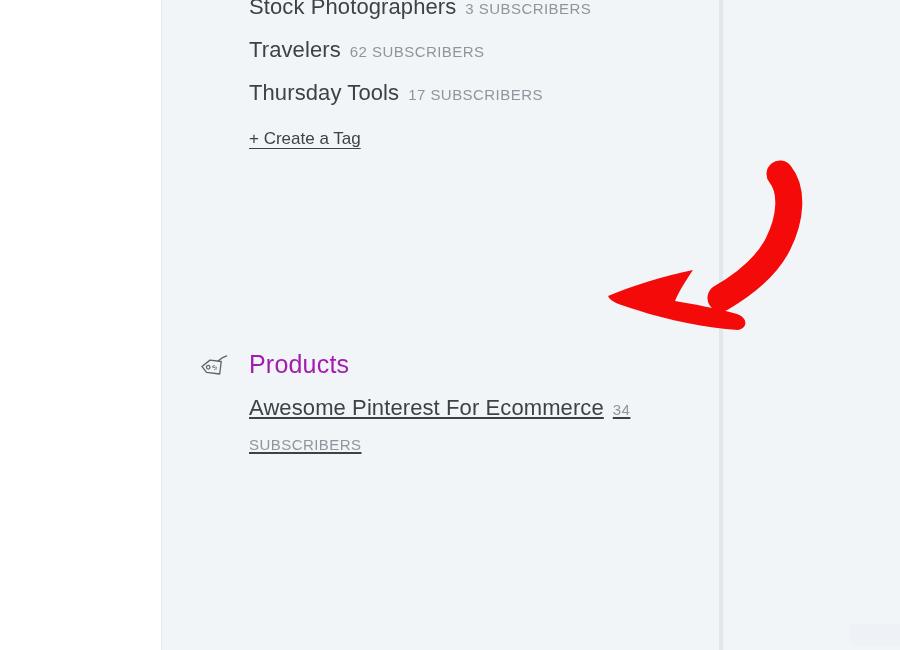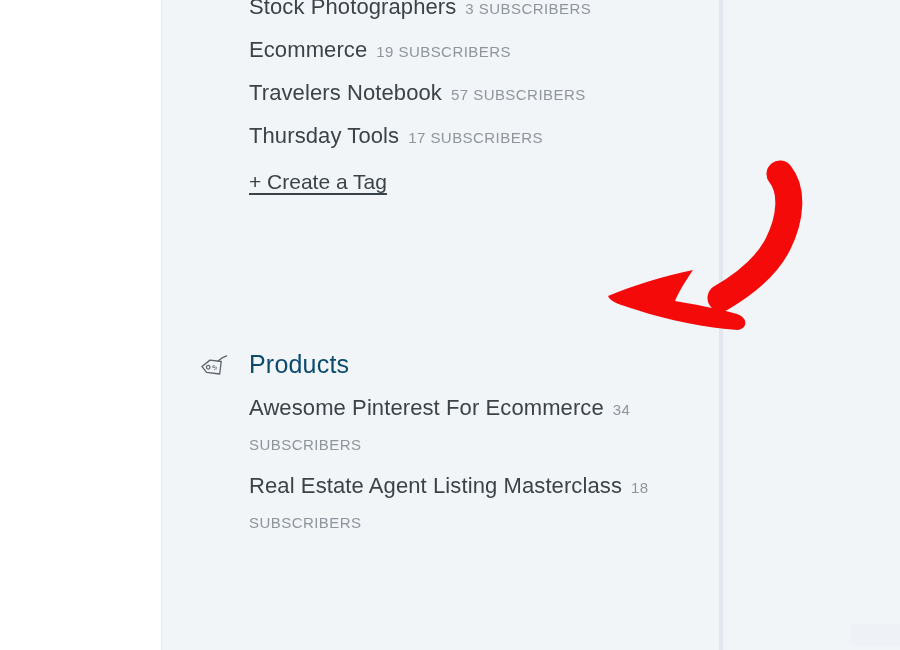--- a/index.html
+++ b/index.html
@@ -111,21 +111,21 @@
     margin-left: 9px;
   }
 
   
   .create-row {
     min-height: 44px;
     line-height: 44px;
     padding-top: 2px;
   }
   .create-link {
-    font-size: 21px;
+    font-size: 17px;
     color: #3b4348;
     text-decoration: underline;
     text-underline-offset: 4px;
     cursor: pointer;
   }
 
   
   .products-section {
     position: absolute;
     left: 87px;
@@ -139,32 +139,33 @@
   }
   .section-icon {
     position: absolute;
     left: -50px;
     top: 9px;
     width: 30px;
     height: 30px;
   }
   .section-title {
     font-size: 25px;
-    color: #0c4a6e;
+    color: #a21caf;
     line-height: 46px;
     letter-spacing: .2px;
   }
 
   .product-row {
     font-size: 22px;
     color: #3b4348;
     line-height: 33px;
     padding-top: 4px;
     padding-bottom: 4px;
     max-width: 420px;
+    text-decoration: underline;
   }
   .product-row .row-meta {
     font-size: 15px;
     line-height: 33px;
   }
 
   
   .annotation-arrow {
     position: absolute;
     left: 435px;
@@ -190,26 +191,23 @@
     <div class="list-column">
 
       <div class="tag-list">
 
         <div class="list-row">
           <span class="row-title">Stock Photographers</span><span class="row-meta">3 SUBSCRIBERS</span>
         </div>
 
 
         <div class="list-row">
-          <span class="row-title">Ecommerce</span><span class="row-meta">19 SUBSCRIBERS</span>
-        </div>
-
-        <div class="list-row">
-          <span class="row-title">Travelers Notebook</span><span class="row-meta">57 SUBSCRIBERS</span>
-        </div>
+          <span class="row-title">Travelers</span><span class="row-meta">62 SUBSCRIBERS</span>
+        </div>
+
 
         <div class="list-row">
           <span class="row-title">Thursday Tools</span><span class="row-meta">17 SUBSCRIBERS</span>
         </div>
 
 
 
         <div class="create-row">
           <span class="create-link">+ Create a Tag</span>
         </div>
@@ -230,23 +228,20 @@
             </svg>
           </span>
           <span class="section-title">Products</span>
         </div>
 
         <div class="product-row">
           <span class="row-title">Awesome Pinterest For Ecommerce</span><span class="row-meta">34 SUBSCRIBERS</span>
         </div>
 
 
-        <div class="product-row">
-          <span class="row-title">Real Estate Agent Listing Masterclass</span><span class="row-meta">18 SUBSCRIBERS</span>
-        </div>
 
       </div>
 
       <span class="annotation-arrow">
         <svg viewBox="0 0 210 175" width="210" height="175" aria-hidden="true">
 
           <path d="M183 14
                    C 196 30 194 58 181 84
                    C 170 106 148 124 124 138" fill="none" stroke="#f50a0a" stroke-width="27" stroke-linecap="round"></path>
 

